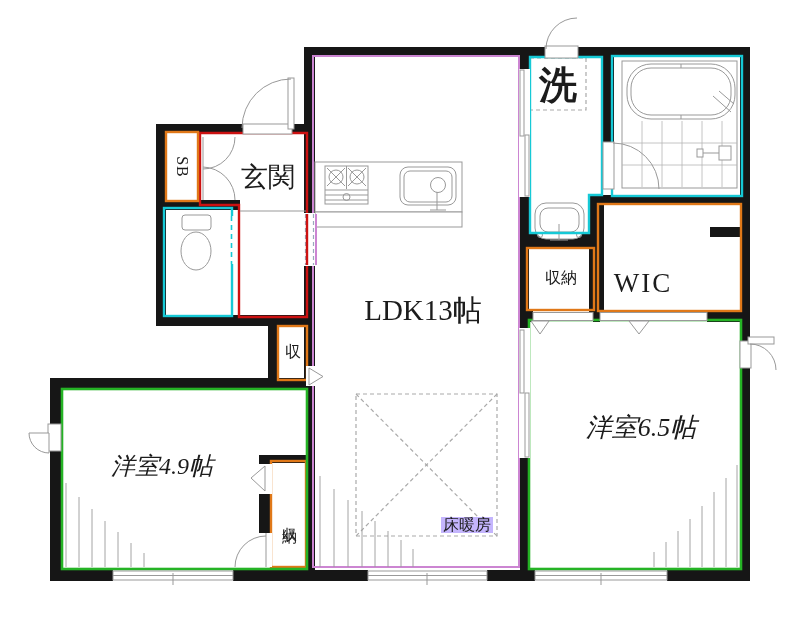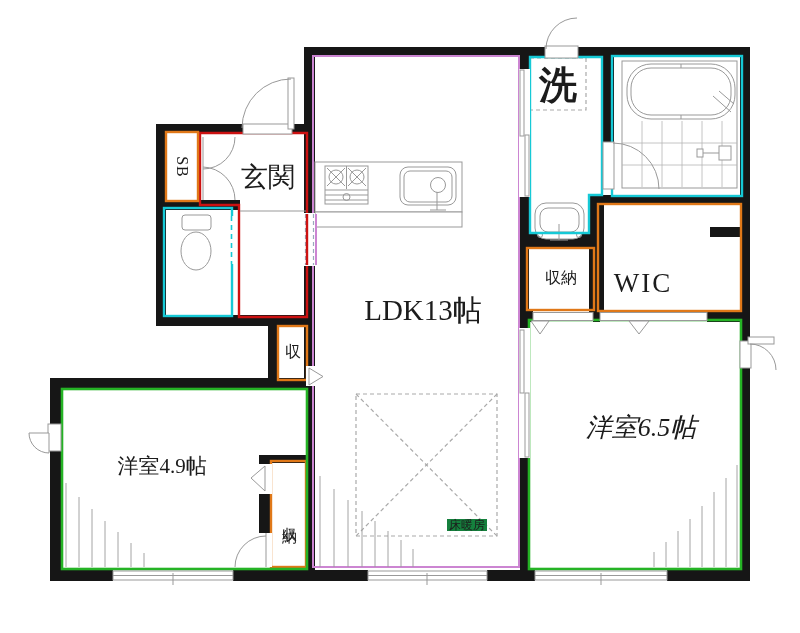--- a/index.html
+++ b/index.html
@@ -8,24 +8,24 @@
   #plan svg{position:absolute;left:0;top:0;}
   .lbl{position:absolute;transform:translate(-50%,-50%);color:#1c1c1c;white-space:nowrap;
        font-family:"Liberation Serif","DejaVu Serif",serif;line-height:1;}
   .lbl-genkan{font-size:27px;}
   .lbl-sb{font-size:16px;transform:translate(-50%,-50%) rotate(90deg);letter-spacing:1px;}
   .lbl-laundry{font-size:38px;font-weight:bold;}
   .lbl-hallstorage{font-size:16px;}
   .lbl-wic{font-size:27px;letter-spacing:2px;}
   .lbl-ldk{font-size:29px;}
   .lbl-shu{font-size:16px;}
-  .lbl-room49{font-size:21px;}
+  .lbl-room49{font-size:24px;font-style:italic;}
   .lbl-closet{font-size:15px;writing-mode:vertical-rl;text-orientation:upright;letter-spacing:2px;}
   .lbl-room65{font-size:26px;font-style:italic;}
-  .lbl-yukadanbo{font-size:12px;background:#15803d;padding:0 2px;}
+  .lbl-yukadanbo{font-size:16px;background:#c4b5fd;padding:0 2px;}
   .wall{fill:var(--wall);}
   .fx{fill:#fff;stroke:#999;stroke-width:1;}
   .fxn{fill:none;stroke:#999;stroke-width:1;}
   .tile{stroke:#b5b5b5;stroke-width:0.8;}
   .arc{fill:none;stroke:#999;stroke-width:1;}
   .leaf{fill:#fff;stroke:#999;stroke-width:1;}
   .fan{stroke:#9a9a9a;stroke-width:0.9;}
   .tri{fill:#fff;stroke:#999;stroke-width:1;}
   .dash{fill:none;stroke:#aaa;stroke-width:1.2;stroke-dasharray:4 3;}
   .b-red{fill:none;stroke:var(--entrance);stroke-width:2.4;}

